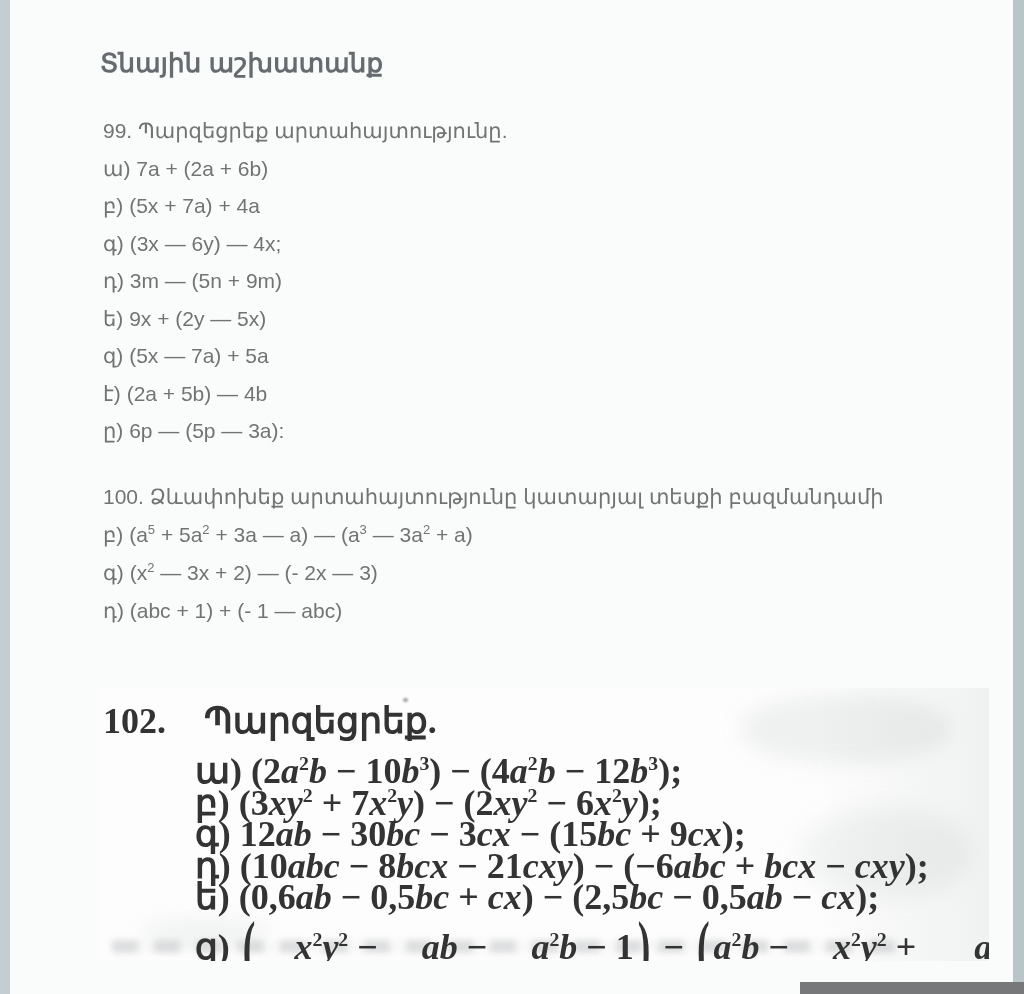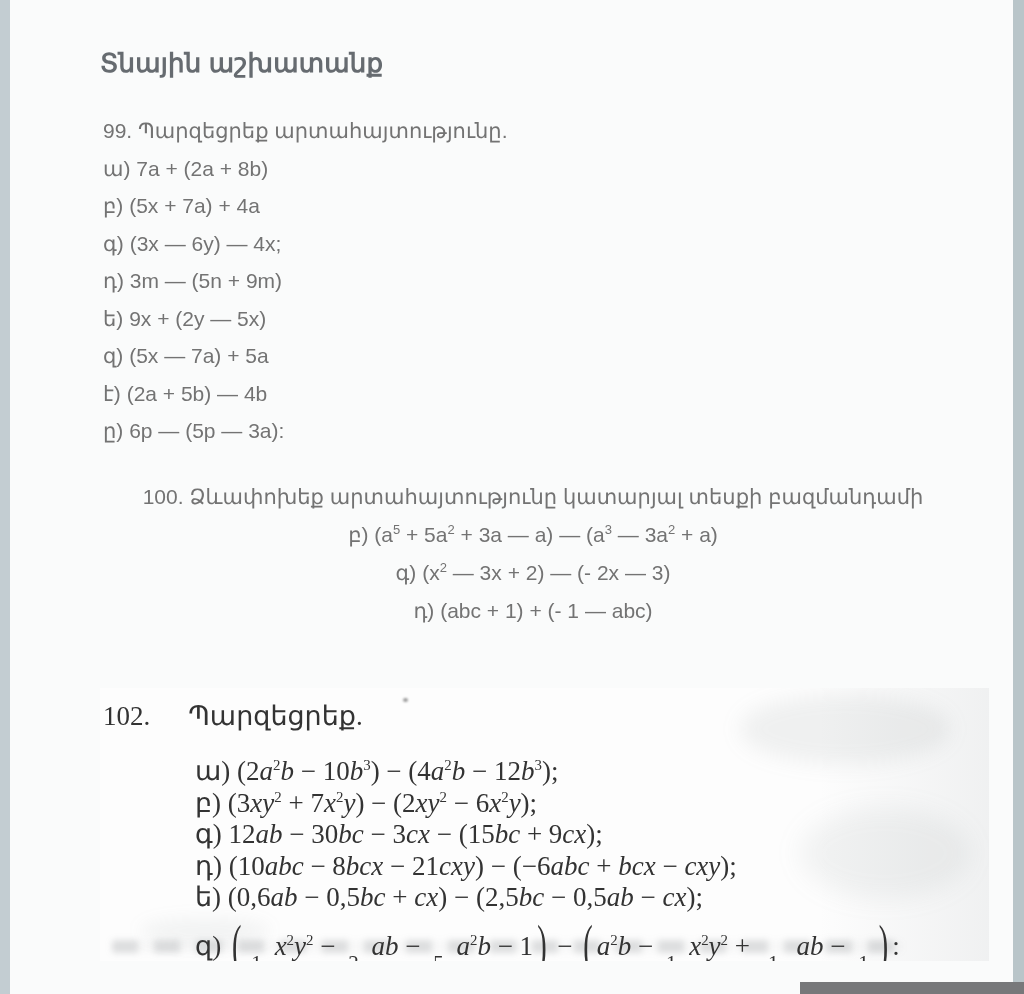--- a/index.html
+++ b/index.html
@@ -14,29 +14,30 @@
 
   .page-title{
     position:absolute;left:100px;top:31px;
     font-size:26px;font-weight:bold;color:#666b70;letter-spacing:.2px;
   }
 
   .ex{position:absolute;left:103px;width:860px;font-size:21px;color:#737373;}
   .ex .line{line-height:37.5px;white-space:nowrap;}
   .ex99{top:112px;}
   .ex100{top:478px;}
-  .ex100 .line{line-height:38px;text-align:center;}
+  .ex100 .line{line-height:38px;}
   .ex sup{font-size:62%;line-height:0;}
 
   
   .scan{
     position:absolute;left:100px;top:688px;width:889px;height:273px;
     background:#fdfdfd;
-    font-family:"Liberation Serif",serif;color:#333;font-size:27px;
+    font-family:"Liberation Serif",serif;color:#333;font-size:36px;
     overflow:hidden;
+    font-weight:bold;
   }
   .scan-header{position:absolute;left:3px;top:12px;white-space:nowrap;}
   .scan-header .hnum{display:inline-block;}
   .scan-header .hword{display:inline-block;margin-left:38px;}
   .scan-items{position:absolute;left:95px;top:44px;white-space:nowrap;margin-top:24px;}
   .scan-items .sline{line-height:31.5px;}
   .scan-items .sline-frac{line-height:60px;margin-top:2px;}
   .scan i{font-style:italic;}
   .scan sup{font-size:55%;line-height:0;vertical-align:super;}
   .frac{display:inline-flex;flex-direction:column;align-items:center;
@@ -66,21 +67,21 @@
 <body>
 
 <div class="strip-left"></div>
 <div class="strip-right"></div>
 <div class="bottom-bar"></div>
 
 <h1 class="page-title">Տնային աշխատանք</h1>
 
 <div class="ex ex99">
   <div class="line">99. Պարզեցրեք արտահայտությունը.</div>
-  <div class="line">ա) 7a + (2a + 8b)</div>
+  <div class="line">ա) 7a + (2a + 6b)</div>
   <div class="line">բ) (5x + 7a) + 4a</div>
   <div class="line">գ) (3x — 6y) — 4x;</div>
   <div class="line">դ) 3m — (5n + 9m)</div>
   <div class="line">ե) 9x + (2y — 5x)</div>
   <div class="line">զ) (5x — 7a) + 5a</div>
   <div class="line">է) (2a + 5b) — 4b</div>
   <div class="line">ը) 6p — (5p — 3a):</div>
 </div>
 
 <div class="ex ex100">

